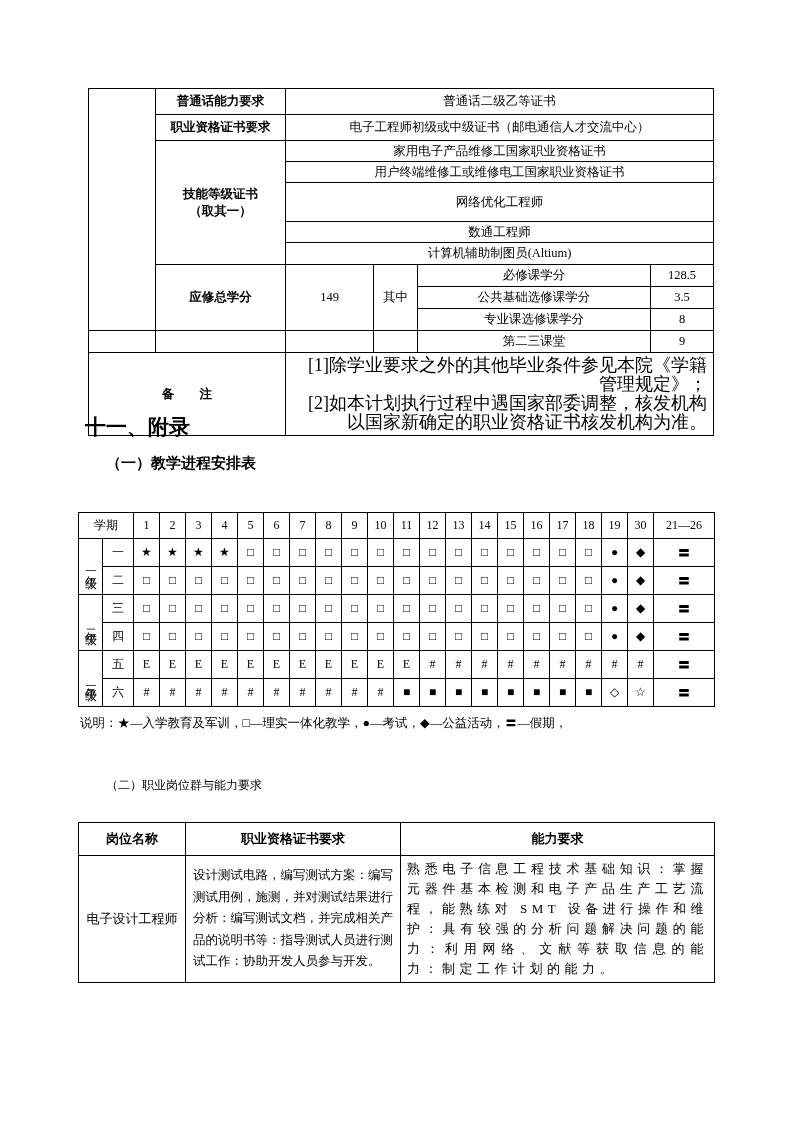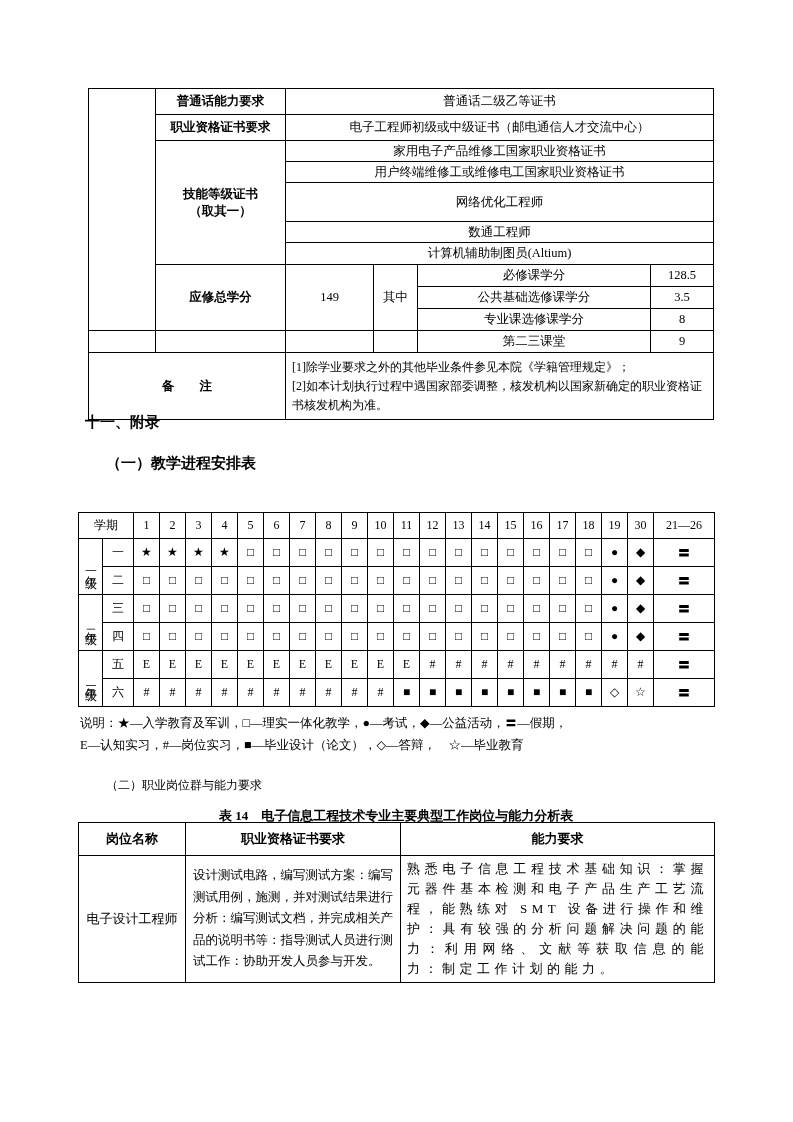--- a/index.html
+++ b/index.html
@@ -20,28 +20,28 @@
     vertical-align:middle;
     font-size:12.5px;
     font-weight:normal;
     overflow:hidden;
     word-break:break-all;
   }
   .lbl{font-weight:bold;}
   
   .cert{position:absolute;top:88px;left:88px;width:625px;}
   .cert .remark{
-    text-align:left;
-    font-size:12px;
+    text-align:right;
+    font-size:18px;
     line-height:19px;
     padding:3px 6px;
     vertical-align:middle;
   }
   
-  .h-section{position:absolute;top:413px;left:85px;font-size:15px;font-weight:bold;}
+  .h-section{position:absolute;top:413px;left:85px;font-size:21px;font-weight:bold;}
   .h-sub1{position:absolute;top:454px;left:106px;font-size:15px;font-weight:bold;}
   .cap13{position:absolute;top:487px;left:78px;width:636px;text-align:center;font-size:13px;font-weight:bold;}
   .h-sub2{position:absolute;top:777px;left:106px;font-size:12px;font-weight:normal;text-align:center;}
   .cap14{position:absolute;top:807px;left:78px;width:636px;text-align:center;font-size:13px;font-weight:bold;}
   
   .sched{position:absolute;top:512px;left:78px;width:636px;}
   .sched th,.sched td{font-size:12px;padding:0 1px;}
   .sched thead tr{height:26px;}
   .sched tbody tr{height:28px;}
   .sched .year-cell{
@@ -356,25 +356,23 @@
           <td>■</td>
           <td>◇</td>
           <td>☆</td>
           <td class="vac">〓</td>
         </tr>
       </tbody>
     </table>
 
   <div class="legend">
     <div>说明：★—入学教育及军训，□—理实一体化教学，●—考试，◆—公益活动，〓—假期，</div>
-    <div>E—认知实习，#—岗位实习，■—毕业设计（论文），◇—答辩，　☆—毕业教育</div>
   </div>
 
   <div class="h-sub2">（二）职业岗位群与能力要求</div>
-  <div class="cap14">表 14　电子信息工程技术专业主要典型工作岗位与能力分析表</div>
 
   <table class="jobs">
     <colgroup>
       <col style="width:107px">
         <col style="width:215px">
         <col style="width:314px">
     </colgroup>
     <thead>
       <tr>
         <th>岗位名称</th>

